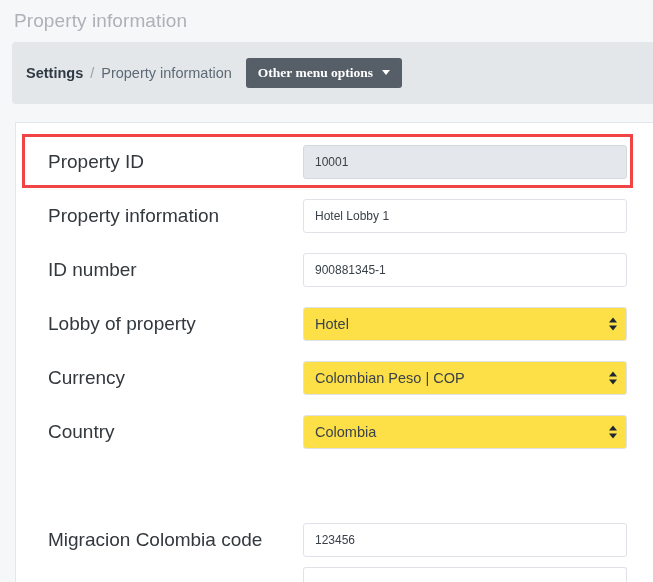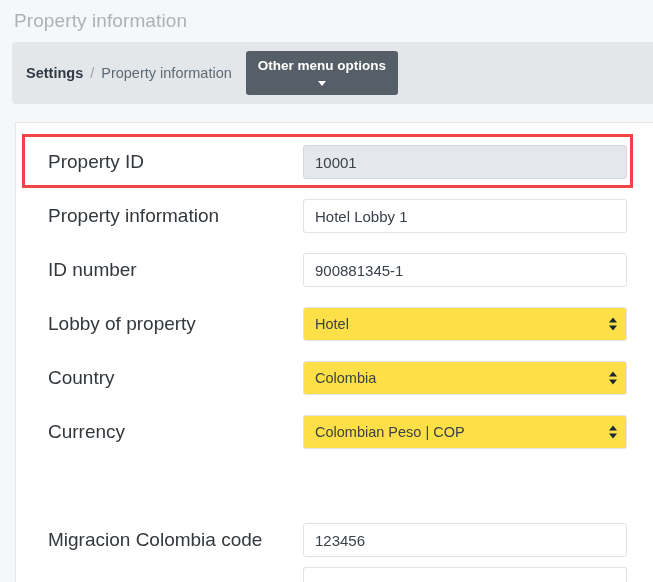--- a/index.html
+++ b/index.html
@@ -64,23 +64,22 @@
     color: #ffffff;
     font-size: 13.5px;
     font-weight: 700;
     border: none;
     border-radius: 3px;
     padding: 8px 12px 9px 12px;
     display: inline-flex;
     align-items: center;
     gap: 9px;
     cursor: pointer;
-    font-family: Liberation Sans, sans-serif;
+    font-family: Liberation Serif, serif;
     line-height: 1;
-    flex-direction: column;
   }
   .caret {
     width: 0;
     height: 0;
     border-left: 4.5px solid transparent;
     border-right: 4.5px solid transparent;
     border-top: 5px solid #ffffff;
     display: inline-block;
   }
 
@@ -121,21 +120,21 @@
     flex: 1;
   }
 
   .inp {
     width: 100%;
     height: 34px;
     box-sizing: border-box;
     border: 1px solid #dfe3e8;
     border-radius: 3px;
     background: #ffffff;
-    font-size: 15px;
+    font-size: 12px;
     color: #3a4149;
     padding: 4px 11px;
     font-family: "Liberation Sans", sans-serif;
     outline: none;
   }
   .inp::placeholder { color: #9aa2ab; }
   .inp.disabled {
     background: #e4e7eb;
     border-color: #d3d8de;
     color: #3a4149;
@@ -232,38 +231,38 @@
       <div class="row">
         <div class="label">Lobby of property</div>
         <div class="control">
           <div class="sel-wrap"><select class="sel"><option>Hotel</option></select><span class="sel-arrows">
               <i class="up"></i>
               <i class="down"></i>
             </span></div>
         </div>
       </div>
       <div class="row">
+        <div class="label">Currency</div>
+        <div class="control">
+          <div class="sel-wrap"><select class="sel"><option>Colombian Peso | COP</option></select><span class="sel-arrows">
+              <i class="up"></i>
+              <i class="down"></i>
+            </span></div>
+        </div>
+      </div>
+      <div class="row">
         <div class="label">Country</div>
         <div class="control">
           <div class="sel-wrap"><select class="sel"><option>Colombia</option></select><span class="sel-arrows">
               <i class="up"></i>
               <i class="down"></i>
             </span></div>
         </div>
       </div>
       <div class="row">
-        <div class="label">Currency</div>
-        <div class="control">
-          <div class="sel-wrap"><select class="sel"><option>Colombian Peso | COP</option></select><span class="sel-arrows">
-              <i class="up"></i>
-              <i class="down"></i>
-            </span></div>
-        </div>
-      </div>
-      <div class="row">
       </div>
       <div class="row">
         <div class="label">Migracion Colombia code</div>
         <div class="control"><input type="text" class="inp" value="123456" style=""></div>
       </div>
       <div class="row clipped">
         <div class="label"></div>
         <div class="control"><input type="text" class="inp" value="" style=""></div>
       </div>
     </div>

